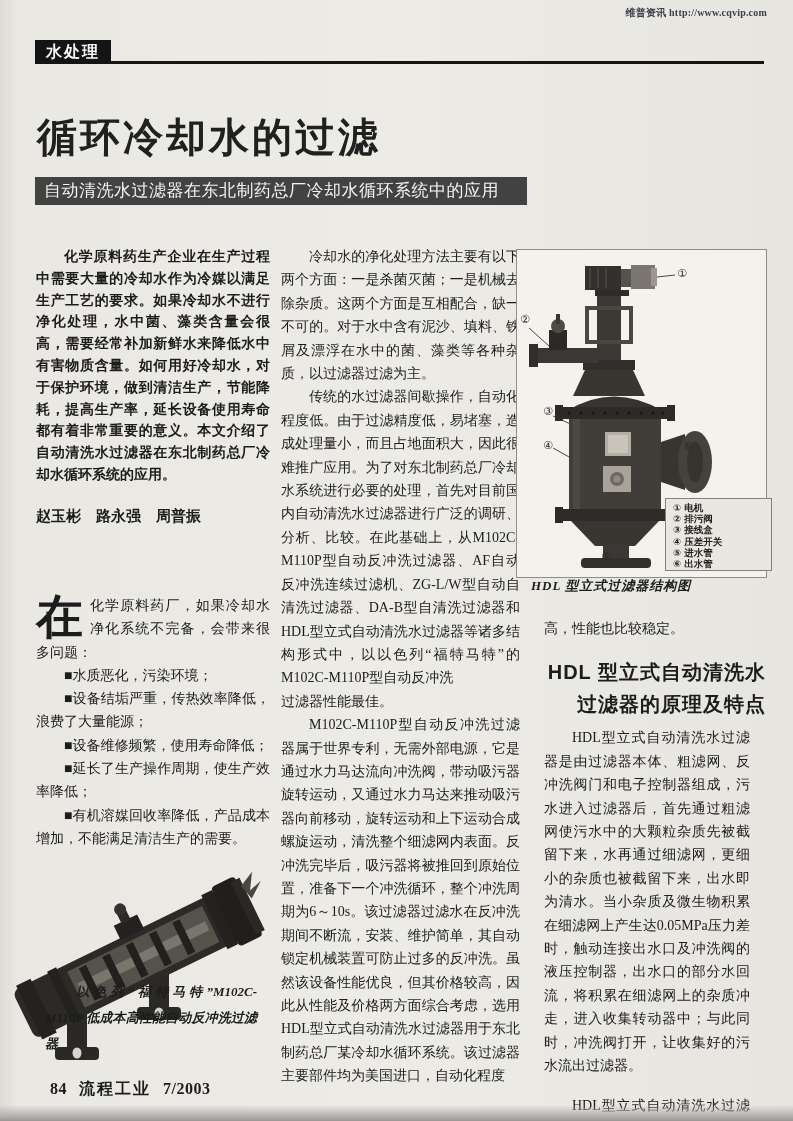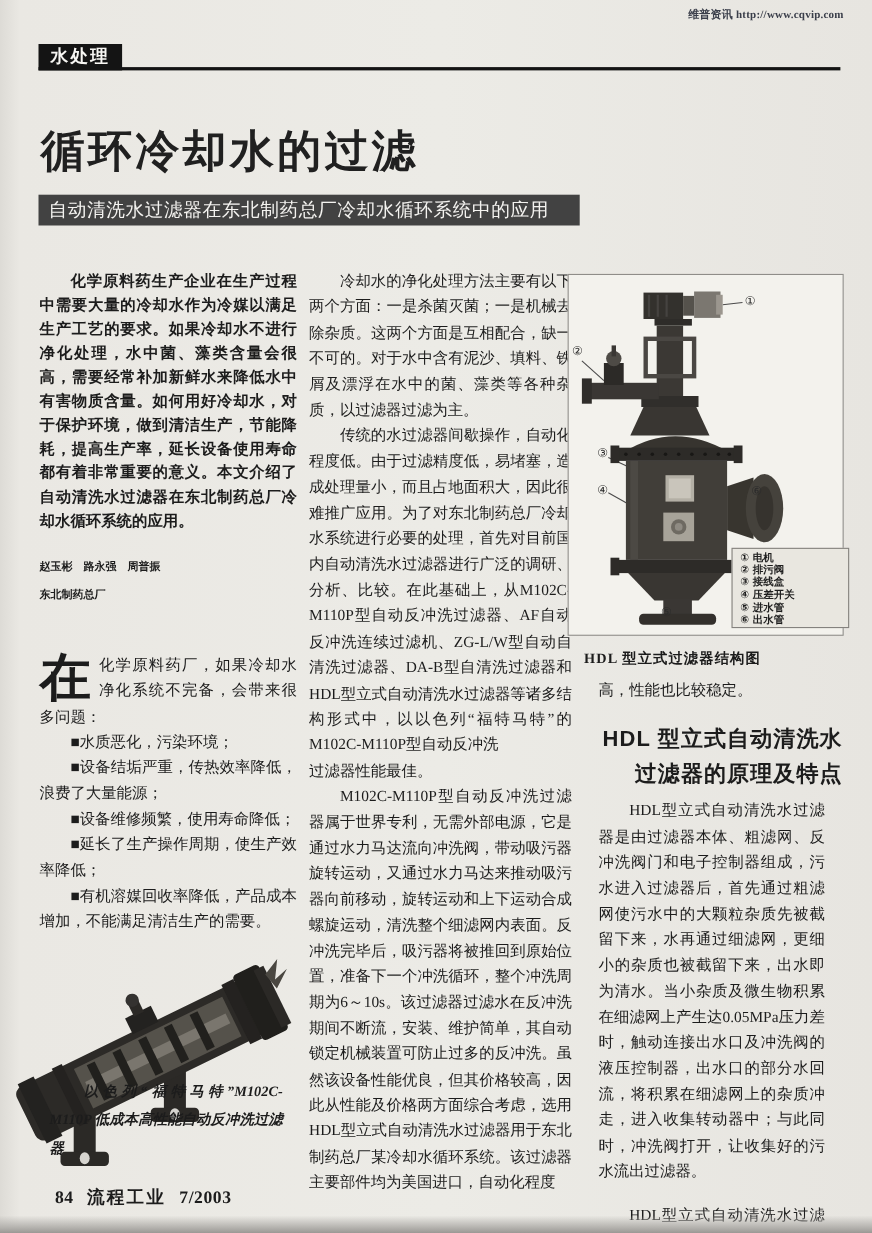--- a/index.html
+++ b/index.html
@@ -19,21 +19,21 @@
   .title{position:absolute;left:37px;top:110px;font-family:"Liberation Sans",sans-serif;
     font-weight:900;font-size:40px;letter-spacing:3px;color:#202020;}
   .subtitle-bar{position:absolute;left:35px;top:177px;width:492px;height:28px;background:#424242;
     color:#f4f3f0;font-family:"Liberation Sans",sans-serif;font-weight:normal;font-size:17px;
     line-height:28px;padding-left:9px;letter-spacing:.5px;box-sizing:border-box;}
   
   .col{position:absolute;font-size:14px;line-height:23.4px;text-align:justify;}
   .abstract{position:absolute;left:36px;top:246px;width:234px;font-size:14px;line-height:21.8px;
     font-weight:bold;text-align:justify;}
   .abstract p{margin:0;text-indent:2em;}
-  .authors{position:absolute;left:36px;top:503px;width:234px;font-size:10px;font-weight:bold;line-height:26px;}
+  .authors{position:absolute;left:36px;top:503px;width:234px;font-size:15px;font-weight:bold;line-height:26px;}
   .intro{position:absolute;left:36px;top:594px;width:234px;font-size:14px;line-height:23.3px;text-align:justify;}
   .intro p{margin:0;}
   .dropcap{float:left;font-size:47px;line-height:40px;font-weight:bold;margin:3px 7px 0 0;}
   .intro .bullet{text-indent:2em;}
   .col2{left:281px;top:245px;width:239px;}
   .col2 p{margin:0;text-indent:2em;}
   .col3{left:528px;top:601px;width:238px;}
   .col3 p{margin:16px;}
   .col3 .indent{text-indent:2em;}
   .cont-line{margin:0;}
@@ -44,21 +44,21 @@
     border:1px solid #8f8d89;box-sizing:border-box;}
   .fig-hdl svg{position:absolute;left:0;top:0;}
   .callout{position:absolute;font-size:11px;line-height:11px;color:#2b2b2b;font-family:"DejaVu Sans",sans-serif;}
   .c1{left:160px;top:18px;} .c2{left:3px;top:64px;} .c3{left:26px;top:156px;}
   .c4{left:26px;top:190px;} .c5{left:84px;top:301px;} .c6{left:166px;top:191px;}
   .legend-box{position:absolute;left:148px;top:248px;width:107px;height:73px;background:#e9e7e0;
     border:1px solid #84827e;box-sizing:border-box;padding:3px 0 0 7px;}
   .legend-box div{font-size:9.5px;line-height:11.2px;font-weight:bold;color:#1e1e1e;
     font-family:"DejaVu Sans",sans-serif;}
   .fig-hdl-caption{position:absolute;left:531px;top:577px;width:240px;font-size:13px;
-    font-weight:bold;letter-spacing:1px;margin-top:13px;}
+    font-style:italic;font-weight:bold;letter-spacing:1px;}
   
   .fig-m102c{position:absolute;left:10px;top:843px;width:258px;height:224px;}
   .fig-m102c svg{position:absolute;left:0;top:0;}
   .fig-m102c-caption{position:absolute;left:35px;top:136px;width:212px;font-size:13px;
     font-style:italic;font-weight:bold;line-height:26px;text-indent:2.4em;text-align:justify;}
   
   .footer{position:absolute;left:50px;top:1079px;font-size:16px;font-weight:bold;letter-spacing:.5px;}
   .footer span{margin-right:12px;}
   .footer .journal{letter-spacing:2px;}
 </style>
@@ -73,21 +73,20 @@
   <div class="section-label">水处理</div>
 
   <div class="title">循环冷却水的过滤</div>
   <div class="subtitle-bar">自动清洗水过滤器在东北制药总厂冷却水循环系统中的应用</div>
 
   <div class="abstract">
     <p>化学原料药生产企业在生产过程中需要大量的冷却水作为冷媒以满足生产工艺的要求。如果冷却水不进行净化处理，水中菌、藻类含量会很高，需要经常补加新鲜水来降低水中有害物质含量。如何用好冷却水，对于保护环境，做到清洁生产，节能降耗，提高生产率，延长设备使用寿命都有着非常重要的意义。本文介绍了自动清洗水过滤器在东北制药总厂冷却水循环系统的应用。</p>
   </div>
   <div class="authors">
     <div>赵玉彬　路永强　周普振</div>
-    <div>东北制药总厂</div>
   </div>
 
   <div class="intro">
     <p><span class="dropcap">在</span><span>化学原料药厂，如果冷却水净化系统不完备，会带来很多问题：</span></p>
     <p class="bullet">■水质恶化，污染环境；</p>
     <p class="bullet">■设备结垢严重，传热效率降低，浪费了大量能源；</p>
     <p class="bullet">■设备维修频繁，使用寿命降低；</p>
     <p class="bullet">■延长了生产操作周期，使生产效率降低；</p>
     <p class="bullet">■有机溶媒回收率降低，产品成本增加，不能满足清洁生产的需要。</p>
   </div>

